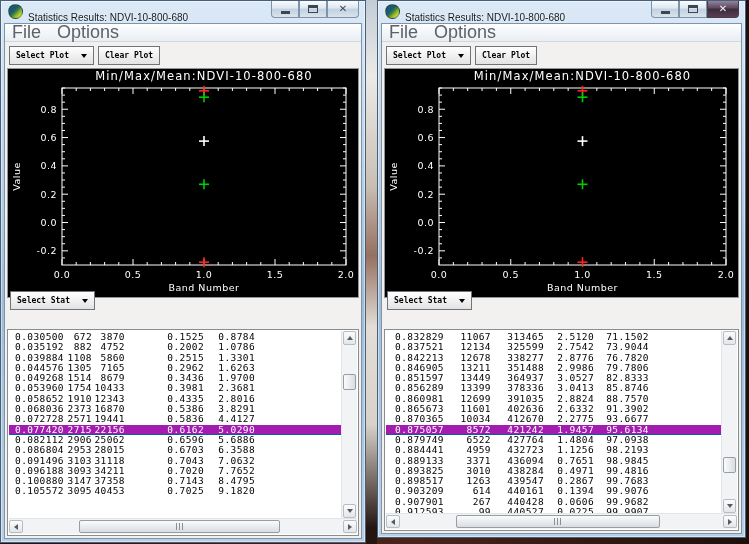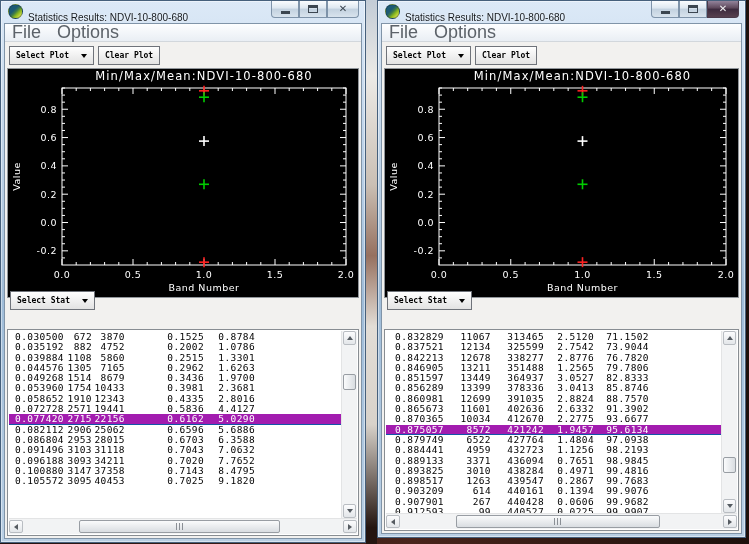--- a/index.html
+++ b/index.html
@@ -295,20 +295,21 @@
     </button>
     <div class="table-panel">
       <div class="rows">
           <div class="trow"><span class="c c0">0.030500</span><span class="c c1">672</span><span class="c c2">3870</span><span class="c c3">0.1525</span><span class="c c4">0.8784</span></div>
           <div class="trow"><span class="c c0">0.035192</span><span class="c c1">882</span><span class="c c2">4752</span><span class="c c3">0.2002</span><span class="c c4">1.0786</span></div>
           <div class="trow"><span class="c c0">0.039884</span><span class="c c1">1108</span><span class="c c2">5860</span><span class="c c3">0.2515</span><span class="c c4">1.3301</span></div>
           <div class="trow"><span class="c c0">0.044576</span><span class="c c1">1305</span><span class="c c2">7165</span><span class="c c3">0.2962</span><span class="c c4">1.6263</span></div>
           <div class="trow"><span class="c c0">0.049268</span><span class="c c1">1514</span><span class="c c2">8679</span><span class="c c3">0.3436</span><span class="c c4">1.9700</span></div>
           <div class="trow"><span class="c c0">0.053960</span><span class="c c1">1754</span><span class="c c2">10433</span><span class="c c3">0.3981</span><span class="c c4">2.3681</span></div>
           <div class="trow"><span class="c c0">0.058652</span><span class="c c1">1910</span><span class="c c2">12343</span><span class="c c3">0.4335</span><span class="c c4">2.8016</span></div>
+          <div class="trow"><span class="c c0">0.068036</span><span class="c c1">2373</span><span class="c c2">16870</span><span class="c c3">0.5386</span><span class="c c4">3.8291</span></div>
           <div class="trow"><span class="c c0">0.072728</span><span class="c c1">2571</span><span class="c c2">19441</span><span class="c c3">0.5836</span><span class="c c4">4.4127</span></div>
           <div class="trow sel"><span class="c c0">0.077420</span><span class="c c1">2715</span><span class="c c2">22156</span><span class="c c3">0.6162</span><span class="c c4">5.0290</span></div>
           <div class="trow"><span class="c c0">0.082112</span><span class="c c1">2906</span><span class="c c2">25062</span><span class="c c3">0.6596</span><span class="c c4">5.6886</span></div>
           <div class="trow"><span class="c c0">0.086804</span><span class="c c1">2953</span><span class="c c2">28015</span><span class="c c3">0.6703</span><span class="c c4">6.3588</span></div>
           <div class="trow"><span class="c c0">0.091496</span><span class="c c1">3103</span><span class="c c2">31118</span><span class="c c3">0.7043</span><span class="c c4">7.0632</span></div>
           <div class="trow"><span class="c c0">0.096188</span><span class="c c1">3093</span><span class="c c2">34211</span><span class="c c3">0.7020</span><span class="c c4">7.7652</span></div>
           <div class="trow"><span class="c c0">0.100880</span><span class="c c1">3147</span><span class="c c2">37358</span><span class="c c3">0.7143</span><span class="c c4">8.4795</span></div>
           <div class="trow"><span class="c c0">0.105572</span><span class="c c1">3095</span><span class="c c2">40453</span><span class="c c3">0.7025</span><span class="c c4">9.1820</span></div>
         </div>
       <div class="vscroll">
@@ -490,21 +491,21 @@
     </div>
     <button class="ebtn selstat">
       <span>Select Stat</span>
       <span class="tri-dn"></span>
     </button>
     <div class="table-panel">
       <div class="rows">
           <div class="trow"><span class="c c0">0.832829</span><span class="c c1">11067</span><span class="c c2">313465</span><span class="c c3">2.5120</span><span class="c c4">71.1502</span></div>
           <div class="trow"><span class="c c0">0.837521</span><span class="c c1">12134</span><span class="c c2">325599</span><span class="c c3">2.7542</span><span class="c c4">73.9044</span></div>
           <div class="trow"><span class="c c0">0.842213</span><span class="c c1">12678</span><span class="c c2">338277</span><span class="c c3">2.8776</span><span class="c c4">76.7820</span></div>
-          <div class="trow"><span class="c c0">0.846905</span><span class="c c1">13211</span><span class="c c2">351488</span><span class="c c3">1.2565</span><span class="c c4">79.7806</span></div>
+          <div class="trow"><span class="c c0">0.846905</span><span class="c c1">13211</span><span class="c c2">351488</span><span class="c c3">2.9986</span><span class="c c4">79.7806</span></div>
           <div class="trow"><span class="c c0">0.851597</span><span class="c c1">13449</span><span class="c c2">364937</span><span class="c c3">3.0527</span><span class="c c4">82.8333</span></div>
           <div class="trow"><span class="c c0">0.856289</span><span class="c c1">13399</span><span class="c c2">378336</span><span class="c c3">3.0413</span><span class="c c4">85.8746</span></div>
           <div class="trow"><span class="c c0">0.860981</span><span class="c c1">12699</span><span class="c c2">391035</span><span class="c c3">2.8824</span><span class="c c4">88.7570</span></div>
           <div class="trow"><span class="c c0">0.865673</span><span class="c c1">11601</span><span class="c c2">402636</span><span class="c c3">2.6332</span><span class="c c4">91.3902</span></div>
           <div class="trow"><span class="c c0">0.870365</span><span class="c c1">10034</span><span class="c c2">412670</span><span class="c c3">2.2775</span><span class="c c4">93.6677</span></div>
           <div class="trow sel"><span class="c c0">0.875057</span><span class="c c1">8572</span><span class="c c2">421242</span><span class="c c3">1.9457</span><span class="c c4">95.6134</span></div>
           <div class="trow"><span class="c c0">0.879749</span><span class="c c1">6522</span><span class="c c2">427764</span><span class="c c3">1.4804</span><span class="c c4">97.0938</span></div>
           <div class="trow"><span class="c c0">0.884441</span><span class="c c1">4959</span><span class="c c2">432723</span><span class="c c3">1.1256</span><span class="c c4">98.2193</span></div>
           <div class="trow"><span class="c c0">0.889133</span><span class="c c1">3371</span><span class="c c2">436094</span><span class="c c3">0.7651</span><span class="c c4">98.9845</span></div>
           <div class="trow"><span class="c c0">0.893825</span><span class="c c1">3010</span><span class="c c2">438284</span><span class="c c3">0.4971</span><span class="c c4">99.4816</span></div>

